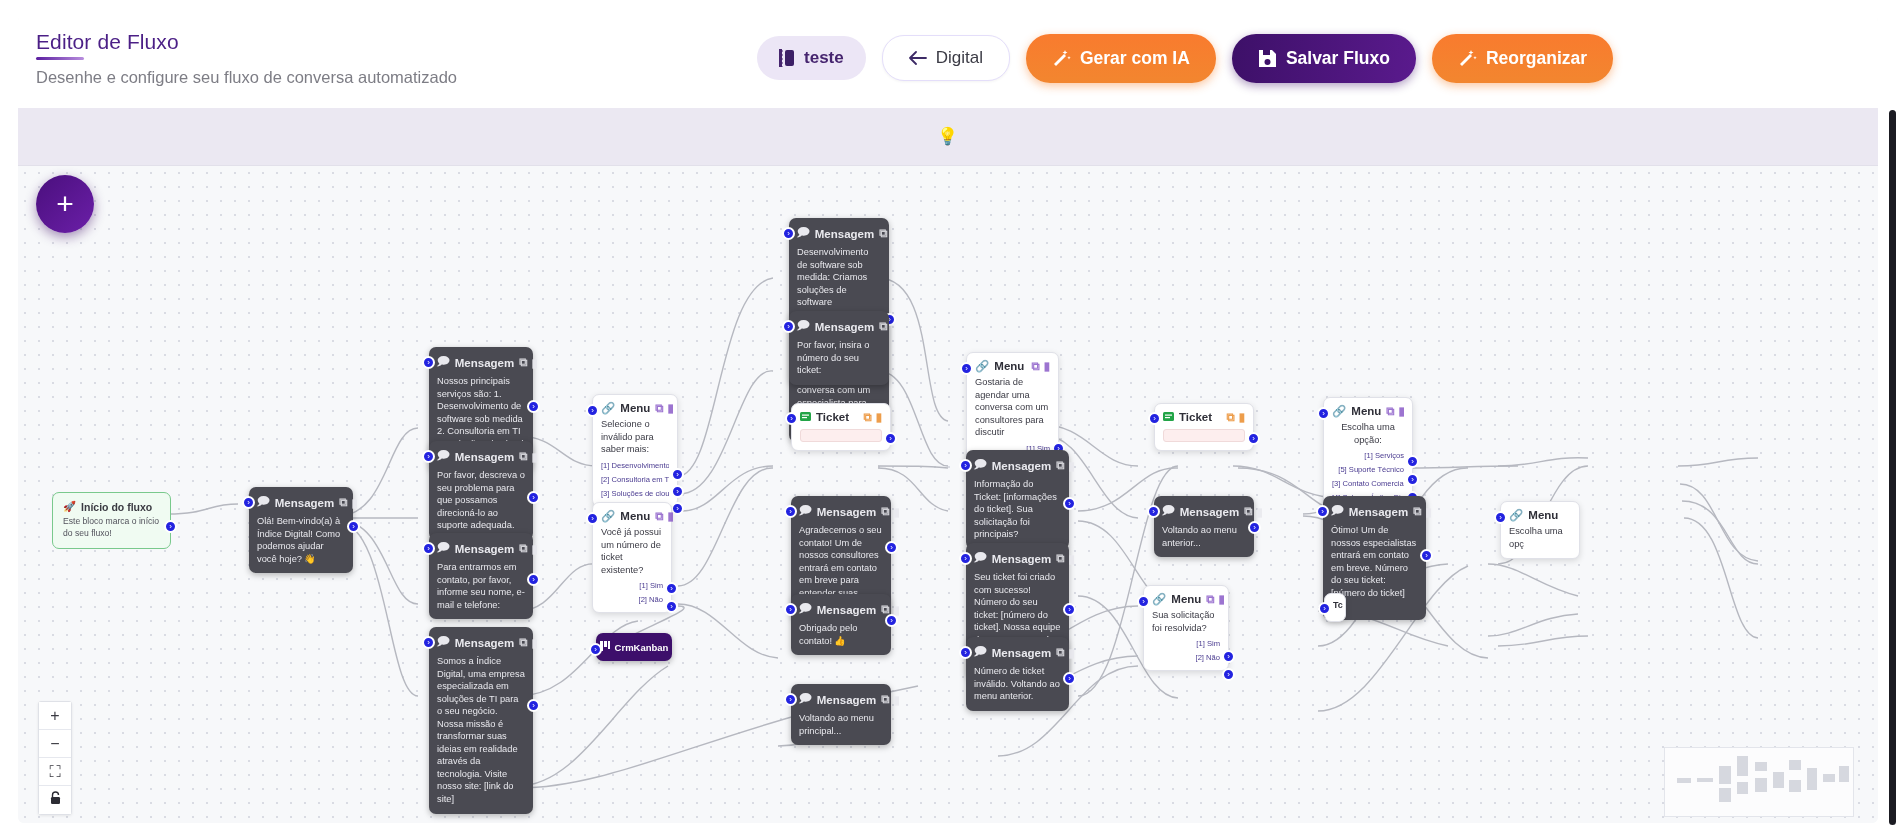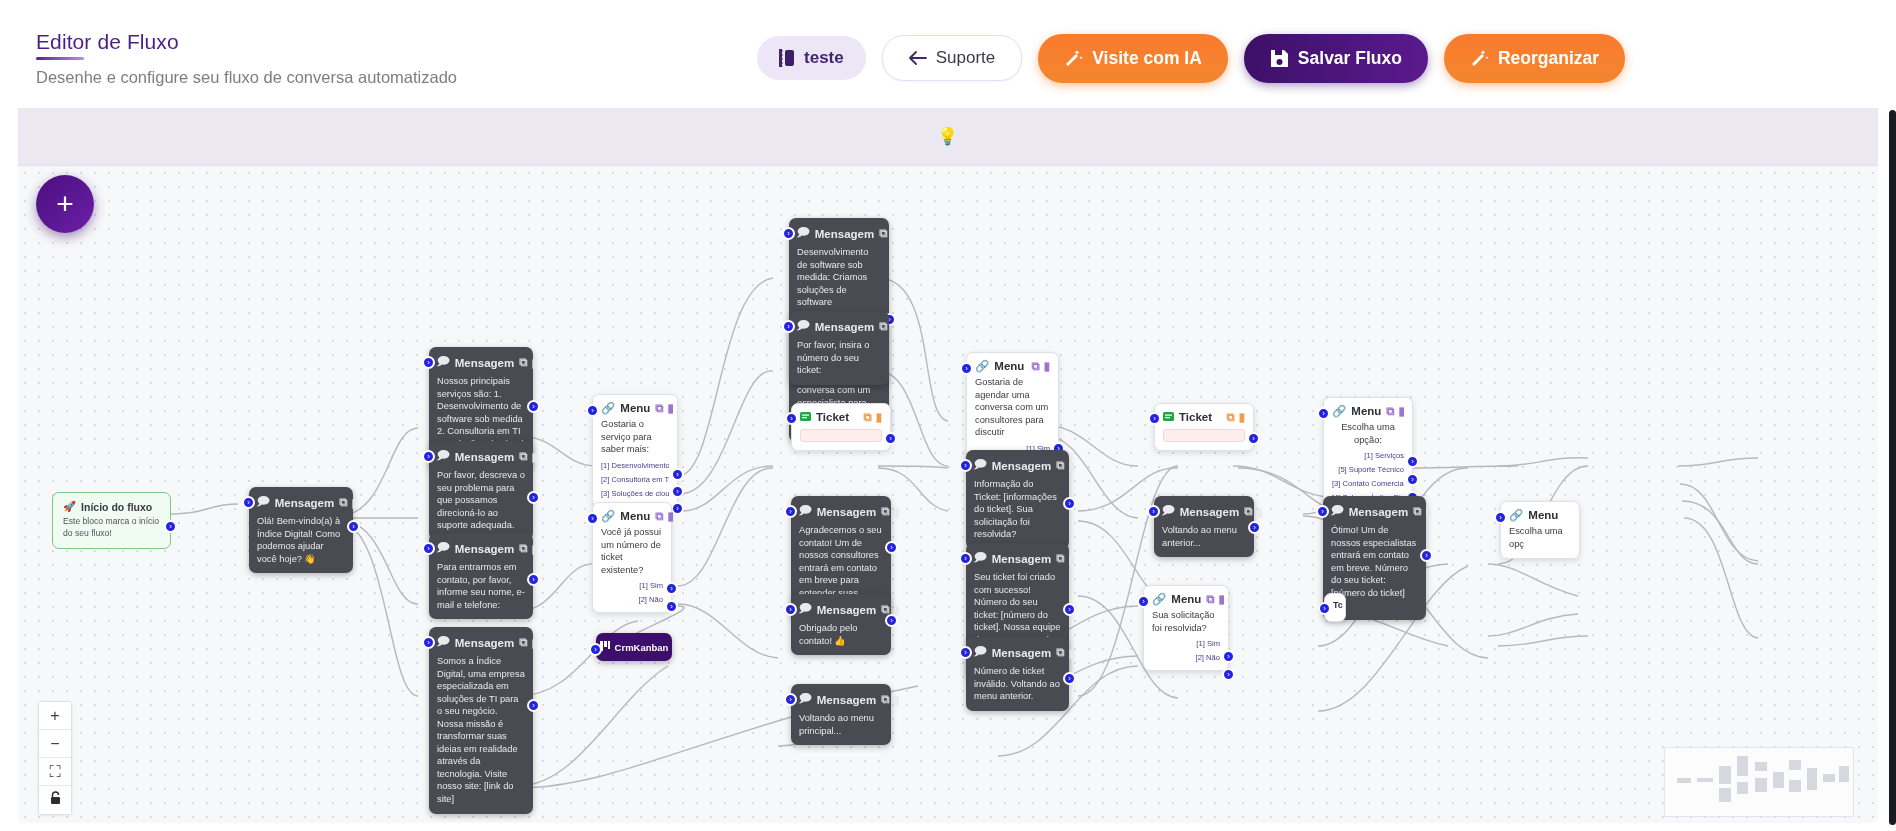--- a/index.html
+++ b/index.html
@@ -184,32 +184,32 @@
         </span>
         <span>teste</span>
       </button>
 
       <button class="btn btn-back">
         <span class="ico">
           <svg width="18" height="14" viewBox="0 0 18 14">
               <path d="M7 1 L1 7 L7 13 M1 7 H17" stroke="#3d2a66" stroke-width="1.8" fill="none" stroke-linecap="round" stroke-linejoin="round"></path>
             </svg>
         </span>
-        <span>Suporte</span>
+        <span>Digital</span>
       </button>
 
       <button class="btn btn-orange">
         <span class="ico">
           <svg width="19" height="19" viewBox="0 0 19 19">
               <path d="M2 17 L12 7 L14 9 L4 19 Z" fill="#fff" transform="translate(0,-2)"></path>
               <path d="M13 1 l.7 1.8 1.8.7-1.8.7-.7 1.8-.7-1.8-1.8-.7 1.8-.7z" fill="#fff"></path>
               <path d="M17 7 l.5 1.2 1.2.5-1.2.5-.5 1.2-.5-1.2-1.2-.5 1.2-.5z" fill="#fff"></path>
             </svg>
         </span>
-        <span>Visite com IA</span>
+        <span>Gerar com IA</span>
       </button>
 
       <button class="btn btn-purple">
         <span class="ico">
           <svg width="19" height="19" viewBox="0 0 19 19">
               <path d="M1 1 H14 L18 5 V18 H1 Z" fill="#fff"></path>
               <rect x="5" y="1" width="7" height="5" fill="#3d1068"></rect>
               <circle cx="9.5" cy="13" r="3" fill="#3d1068"></circle>
             </svg>
         </span>
@@ -413,21 +413,21 @@
 
       <div class="node node-white" style="left:574px; top:228px; width:86px;">
         <div class="n-head" style="color:#2f2f38;">
           <span>🔗</span>
           <span class="n-title">Menu</span>
           <span class="n-tools" style="color:#8b5cc8;">
             <span>⧉</span>
             <span>▮</span>
           </span>
         </div>
-        <div class="n-body" style="color:#3a3a44;">Gostaria o serviço para saber mais:</div>
+        <div class="n-body" style="color:#3a3a44;">Selecione o inválido para saber mais:</div>
         <div class="n-opt" style="text-align:left;color:#4a3b90;">[1] Desenvolvimento de softwa</div>
         <div class="n-opt" style="color:#4a3b90;">[2] Consultoria em TI</div>
         <div class="n-opt" style="text-align:left;color:#4a3b90;">[3] Soluções de cloud computi</div>
         <div class="port lt" style="top:9px;">›</div>
         <div class="port rt" style="top:73px;">›</div>
         <div class="port rt" style="top:90px;">›</div>
         <div class="port rt" style="top:107px;">›</div>
       </div>
 
       <div class="node node-white" style="left:574px; top:336px; width:80px;">
@@ -566,21 +566,21 @@
 
       <div class="node node-dark" style="left:948px; top:284px; width:103px;">
         <div class="n-head">
           <span>🗩</span>
           <span class="n-title">Mensagem</span>
           <span class="n-tools">
             <span>⧉</span>
             <span>▮</span>
           </span>
         </div>
-        <div class="n-body">Informação do Ticket: [informações do ticket]. Sua solicitação foi resolvida?</div>
+        <div class="n-body">Informação do Ticket: [informações do ticket]. Sua solicitação foi principais?</div>
         <div class="port lt" style="top:9px;">›</div>
         <div class="port rt" style="top:47px;">›</div>
       </div>
 
       <div class="node node-dark" style="left:948px; top:377px; width:103px;">
         <div class="n-head">
           <span>🗩</span>
           <span class="n-title">Mensagem</span>
           <span class="n-tools">
             <span>⧉</span>

